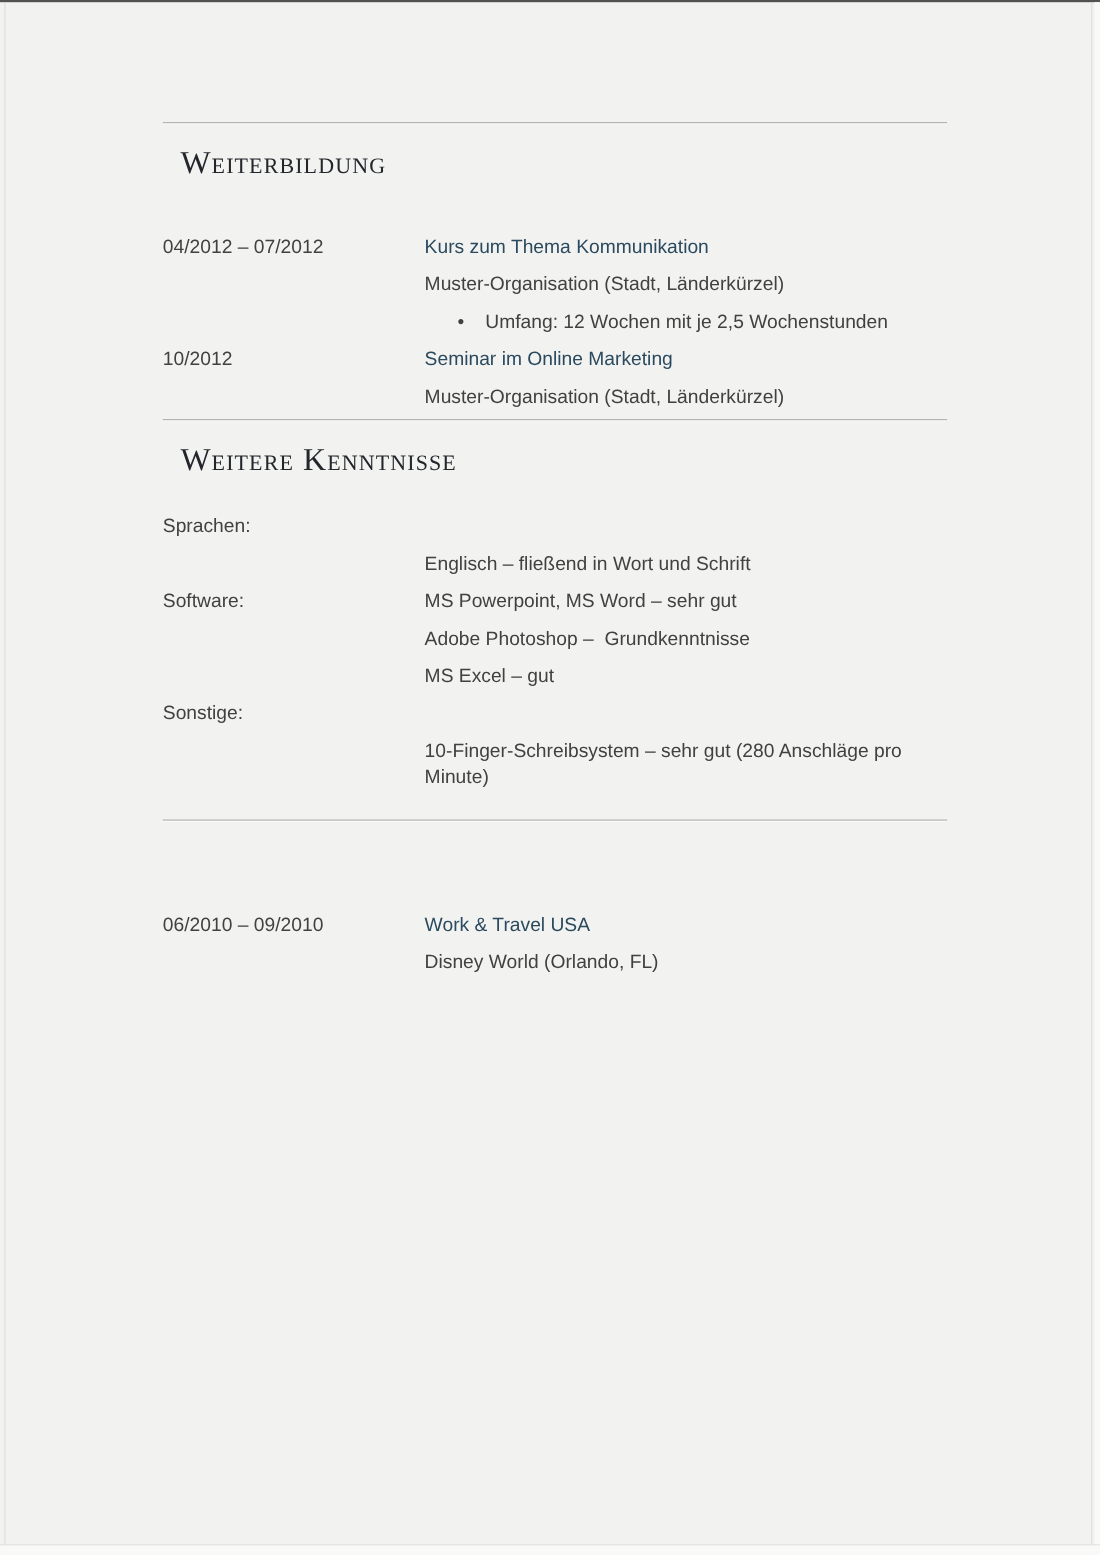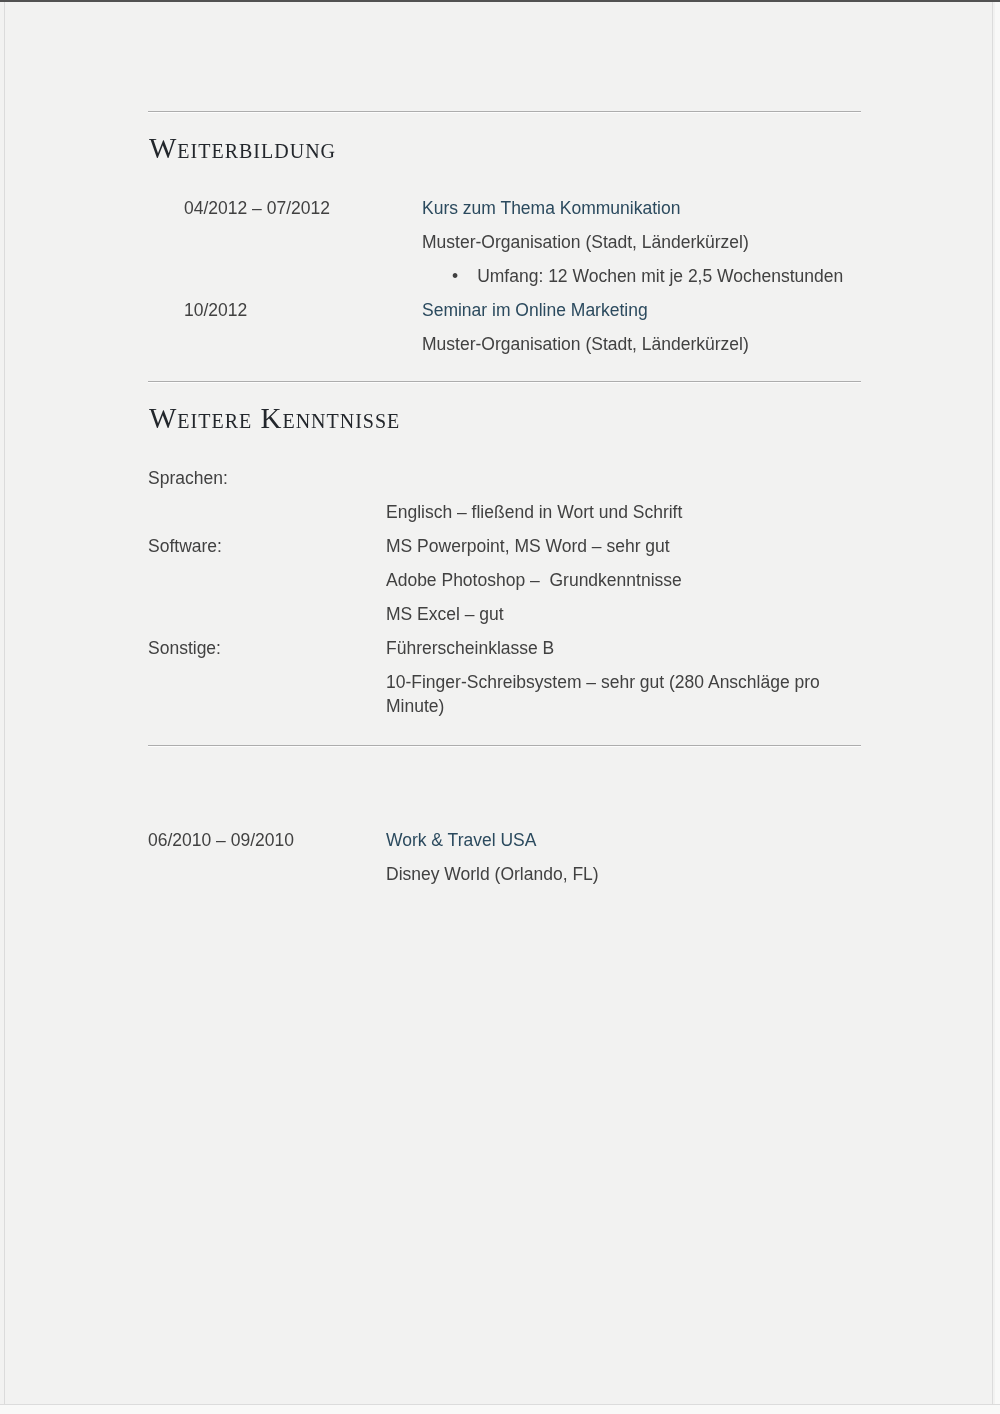--- a/index.html
+++ b/index.html
@@ -33,21 +33,21 @@
     position:absolute;
     left:148px;top:0;
     width:713px;height:100%;
   }
   .rule{
     position:absolute;left:0;width:713px;height:1px;
     background:var(--rule);
     box-shadow:0 1px 0 rgba(255,255,255,.85);
   }
   .section-title{
-    position:absolute;left:1px;
+    position:absolute;left:16px;
     font-family:"Liberation Serif","DejaVu Serif",serif;
     font-variant:small-caps;
     font-weight:500;
     font-size:29px;
     line-height:1;
     letter-spacing:1px;
     color:var(--title);
     white-space:nowrap;
   }
   .rows{position:absolute;left:0;width:713px;}
@@ -91,21 +91,21 @@
   <div class="frame-top"></div>
   <div class="frame-right-strip"></div>
   <div class="frame-left"></div>
   <div class="frame-right"></div>
   <div class="frame-bottom-line"></div>
   <div class="frame-bottom-strip"></div>
 
   <div class="content">
       <div class="rule" style="top: 111px;"></div>
       <h2 class="section-title" style="top: 134px;">Weiterbildung</h2>
-      <div class="rows" style="top: 196px; margin-left: 36px;">
+      <div class="rows" style="top: 212px;">
         <div class="row">
           <div class="row-left">04/2012 – 07/2012</div>
           <div class="row-right"><span class="heading">Kurs zum Thema Kommunikation</span></div>
         </div>
         <div class="row">
           <div class="row-left"></div>
           <div class="row-right"><span>Muster-Organisation (Stadt, Länderkürzel)</span></div>
         </div>
         <div class="row">
           <div class="row-left"></div>
@@ -137,21 +137,20 @@
         <div class="row">
           <div class="row-left"></div>
           <div class="row-right"><span>Adobe Photoshop –  Grundkenntnisse</span></div>
         </div>
         <div class="row">
           <div class="row-left"></div>
           <div class="row-right"><span>MS Excel – gut</span></div>
         </div>
         <div class="row">
           <div class="row-left">Sonstige:</div>
-          <div class="row-right"><span>Führerscheinklasse B</span></div>
         </div>
         <div class="row">
           <div class="row-left"></div>
           <div class="row-right"><span>10-Finger-Schreibsystem – sehr gut (280 Anschläge pro Minute)</span></div>
         </div>
       </div>
       <div class="rule" style="top: 745px;"></div>
       <div class="rows" style="top: 828px;">
         <div class="row">
           <div class="row-left">06/2010 – 09/2010</div>

